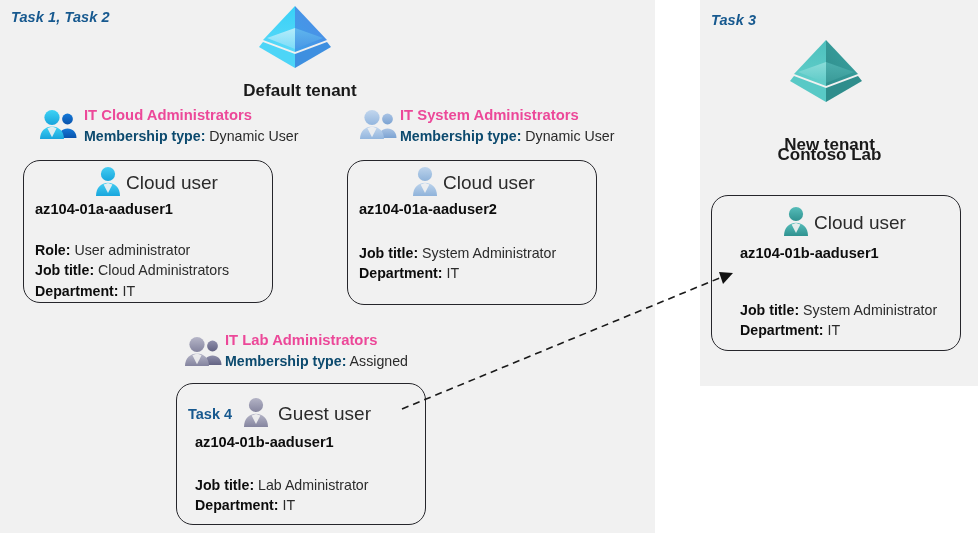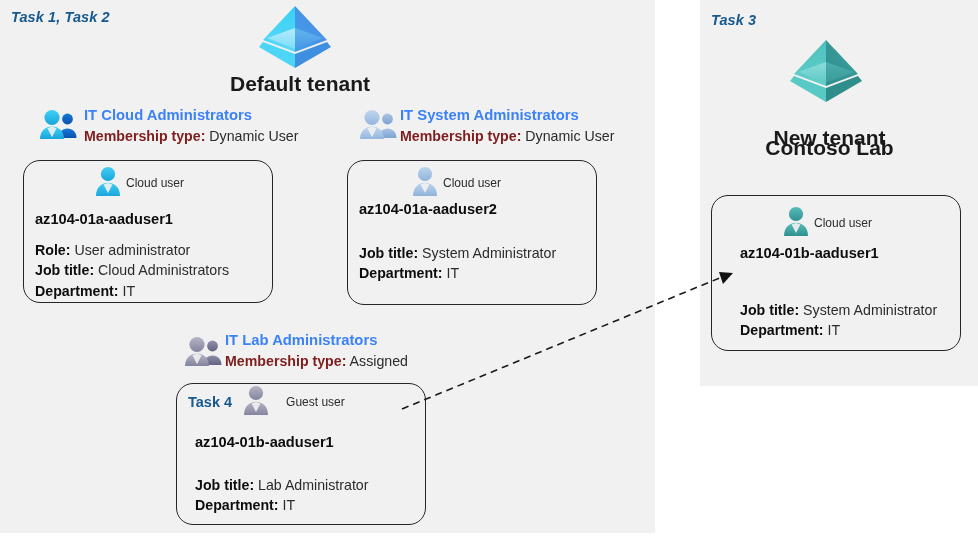--- a/index.html
+++ b/index.html
@@ -30,62 +30,63 @@
     white-space: nowrap;
     font-style: italic;
   }
 
   
   .tenant-icon { position: absolute; }
 
   .tenant-name {
     position: absolute;
     font-weight: bold;
-    font-size: 21px;
+    font-size: 17px;
     color: #1a1a1a;
     white-space: nowrap;
     text-align: center;
+    margin-top: 9px;
   }
 
   
   .group-icon { position: absolute; }
 
   .group-block { position: absolute; }
   .group-title {
     font-weight: bold;
     font-size: 14.8px;
-    color: #3b82f6;
+    color: #ec4899;
     white-space: nowrap;
     line-height: 1.42;
   }
   .group-meta {
     font-size: 14.2px;
     color: #2b2b2b;
     white-space: nowrap;
     line-height: 1.42;
   }
-  .group-meta b { color: #7f1d1d; font-weight: bold; }
+  .group-meta b { color: #0c4a6e; font-weight: bold; }
 
   
   .user-card {
     position: absolute;
     border: 1.4px solid #26262b;
     border-radius: 17px;
     background: #f1f1f1;
     box-sizing: border-box;
   }
   .card-head {
     position: absolute;
     display: flex;
     align-items: center;
     gap: 5px;
     white-space: nowrap;
   }
   .card-head .kind {
-    font-size: 12px;
+    font-size: 19px;
     color: #2b2b2b;
   }
   .card-head .task-inline {
     color: #17598f;
     font-weight: bold;
     font-size: 14.5px;
     margin-right: 6px;
   }
   .card-upn {
     position: absolute;
@@ -220,21 +221,21 @@
             <stop offset="1" stop-color="#17a6dd"></stop>
         </linearGradient>
       </defs>
       <circle cx="13" cy="9" r="7.1" fill="url(#p1)"></circle>
       <path d="M1 31 c0-8.4 5.4-13.2 12-13.2 s12 4.8 12 13.2 z" fill="url(#p1)"></path>
       <path d="M13 18 l-4.4 1.5 l4.4 8.6 l4.4 -8.6 z" fill="#f1f1f1" opacity="0.92"></path>
     </svg>
   </span>
   <span class="kind">Cloud user</span>
 </div>
-<div class="card-upn" style="left:35px; top:211px;">az104-01a-aaduser1</div>
+<div class="card-upn" style="left:35px; top:201px;">az104-01a-aaduser1</div>
 <div class="card-props" style="left:35px; top:240px;">
   <div>
     <b>Role:</b>
     <span>User administrator</span>
   </div>
   <div>
     <b>Job title:</b>
     <span>Cloud Administrators</span>
   </div>
   <div>
@@ -322,36 +323,36 @@
 <div class="group-block" style="left:225px; top:330px;">
   <div class="group-title">IT Lab Administrators</div>
   <div class="group-meta">
     <b>Membership type:</b>
     <span>Assigned</span>
   </div>
 </div>
 
 <div class="user-card" style="left:176px; top:383px; width:250px; height:142px;">
 </div>
-<div class="card-head" style="left:188px; top:384px;">
+<div class="card-head" style="left:188px; top:396px;">
   <span class="task-inline">Task 4</span>
   <span class="person-icon">
     <svg width="26" height="32" viewBox="0 0 26 32">
       <defs>
         <linearGradient id="p3" x1="0" y1="0" x2="0" y2="1">
           <stop offset="0" stop-color="#b4b4c6"></stop>
             <stop offset="1" stop-color="#85859f"></stop>
         </linearGradient>
       </defs>
       <circle cx="13" cy="9" r="7.1" fill="url(#p3)"></circle>
       <path d="M1 31 c0-8.4 5.4-13.2 12-13.2 s12 4.8 12 13.2 z" fill="url(#p3)"></path>
       <path d="M13 18 l-4.4 1.5 l4.4 8.6 l4.4 -8.6 z" fill="#f1f1f1" opacity="0.92"></path>
     </svg>
   </span>
-  <span class="kind" style="margin-left:12px;">Guest user</span>
+  <span class="kind" style="margin-left:4px;">Guest user</span>
 </div>
 <div class="card-upn" style="left:195px; top:434px;">az104-01b-aaduser1</div>
 <div class="card-props" style="left:195px; top:475px;">
   <div>
     <b>Job title:</b>
     <span>Lab Administrator</span>
   </div>
   <div>
     <b>Department:</b>
     <span>IT</span>

